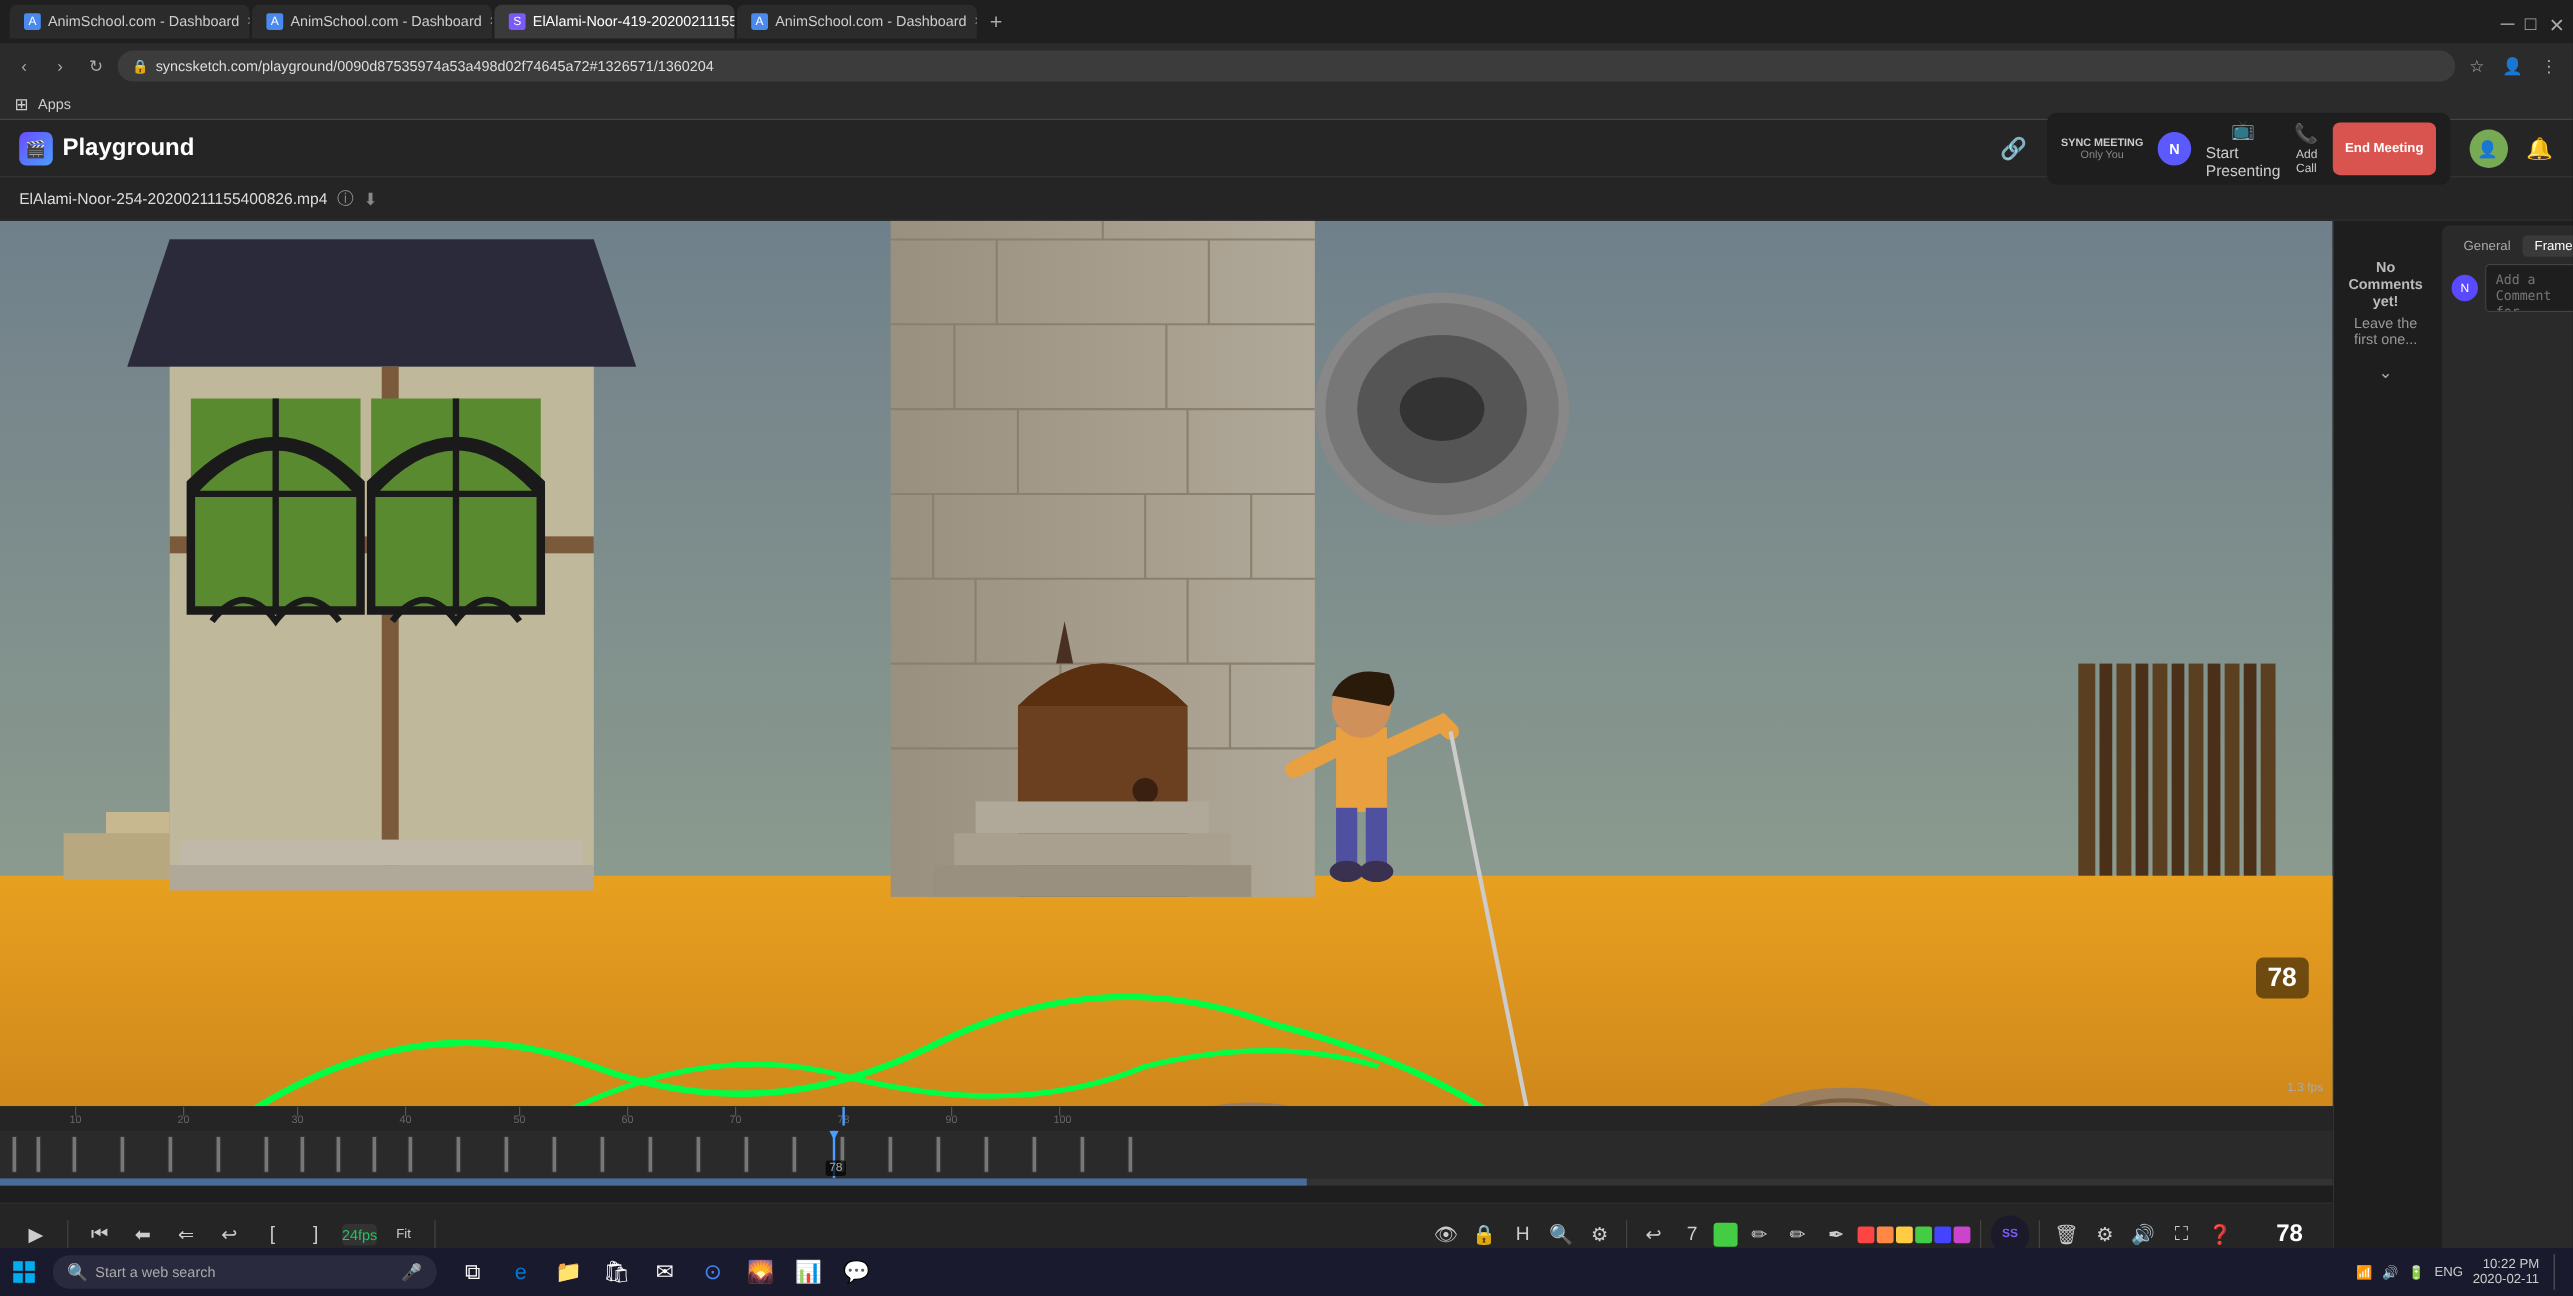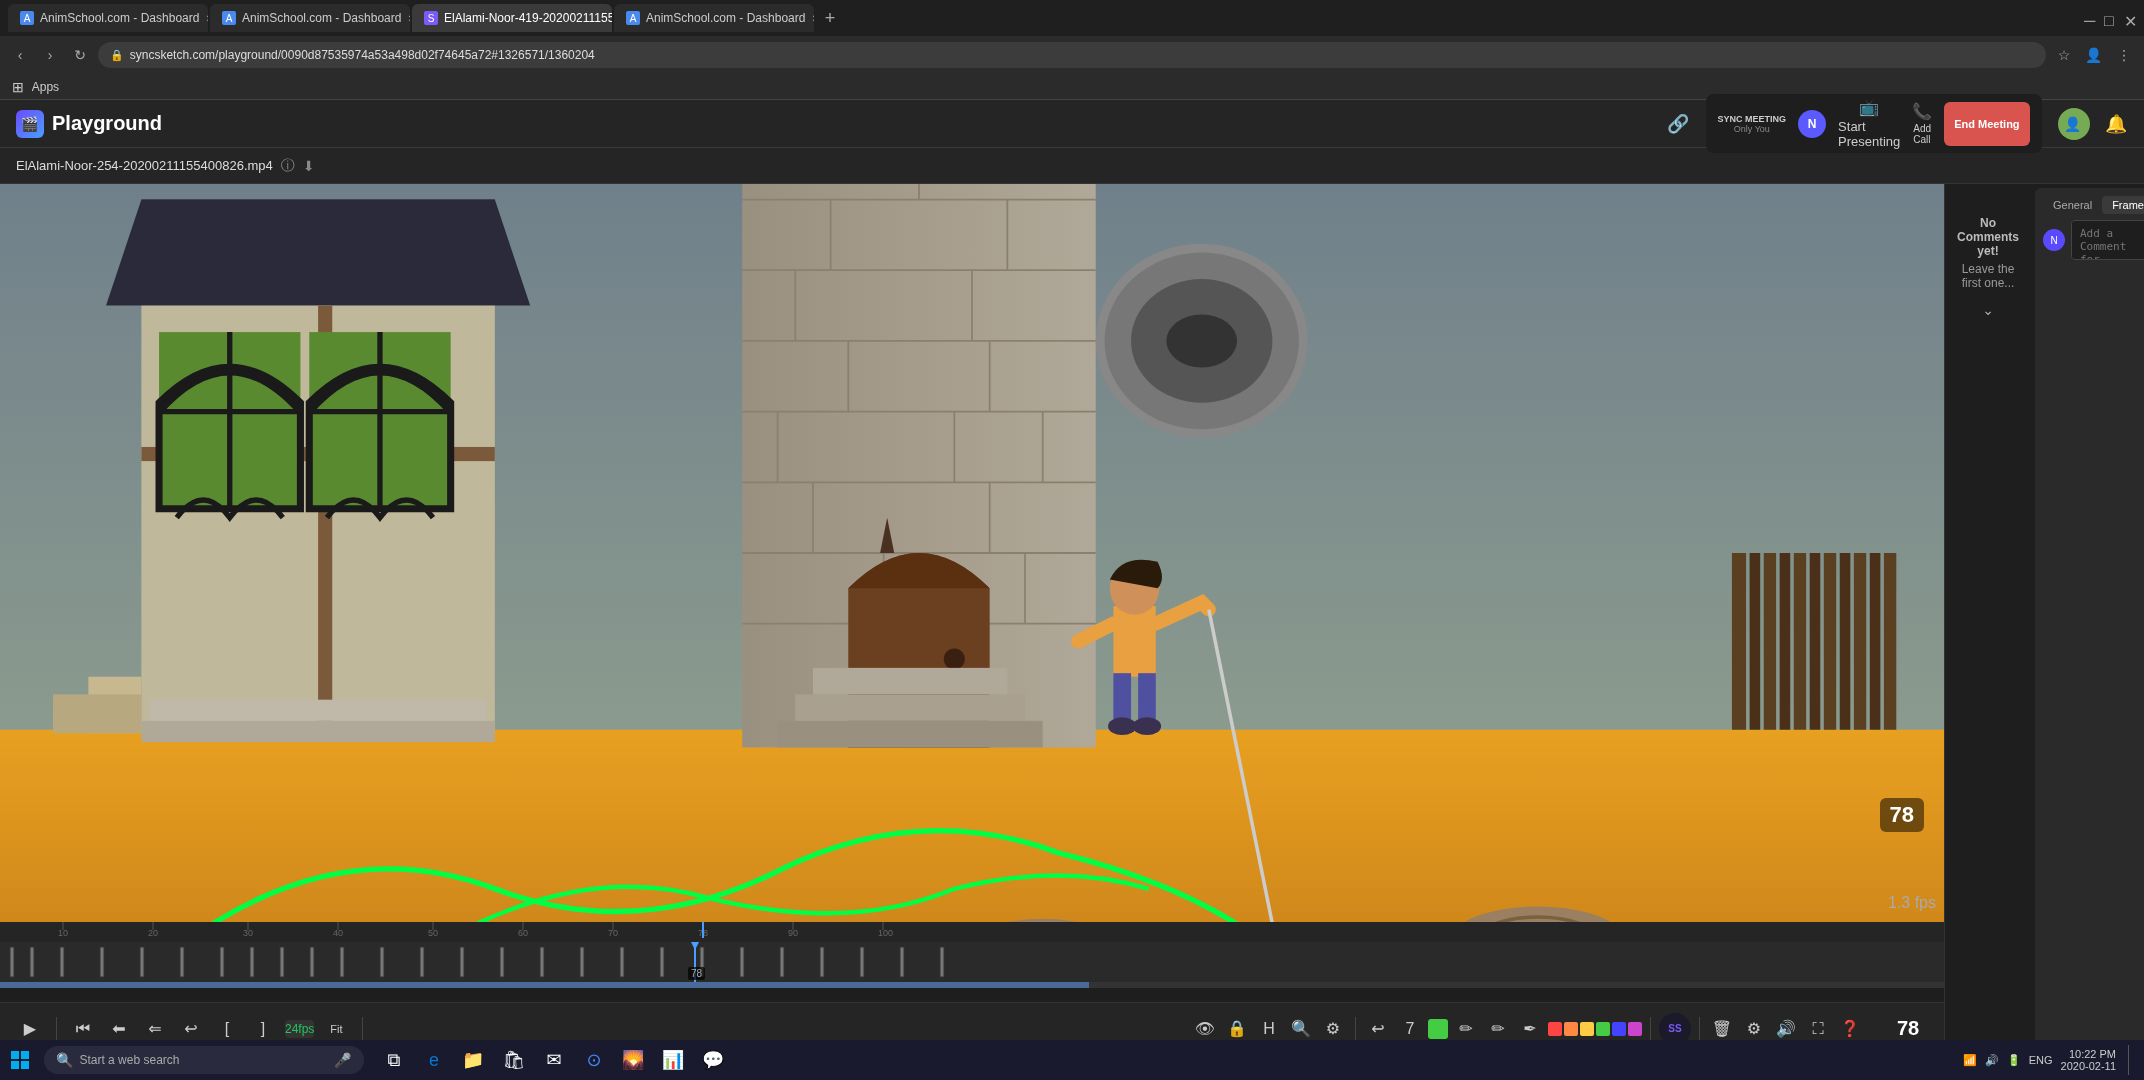--- a/index.html
+++ b/index.html
@@ -447,21 +447,21 @@
       background: rgba(0,0,0,0.5);
       padding: 4px 10px;
       border-radius: 6px;
     }
 
     
     .frame-time-display {
       position: absolute;
       right: 0;
       bottom: 8px;
-      font-size: 16px;
+      font-size: 10px;
       color: #aaa;
       padding: 2px 8px;
     }
 
     
     .taskbar {
       position: fixed;
       bottom: 0;
       left: 0;
       right: 0;

